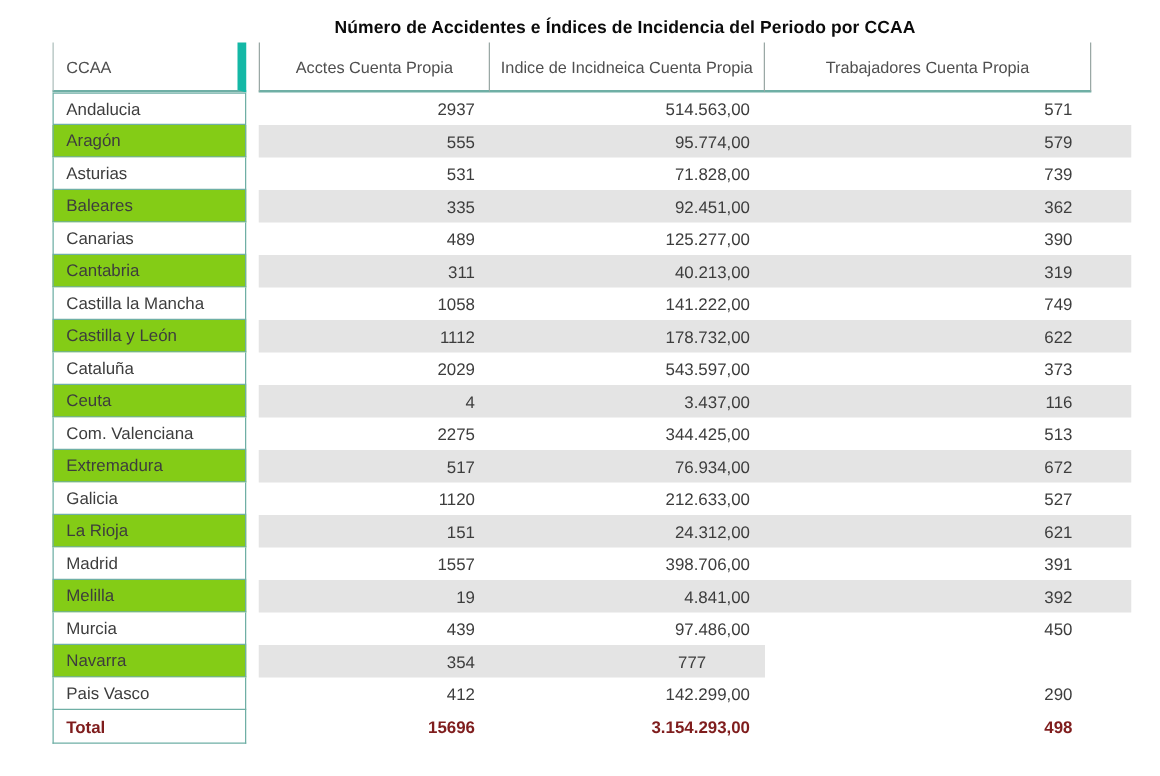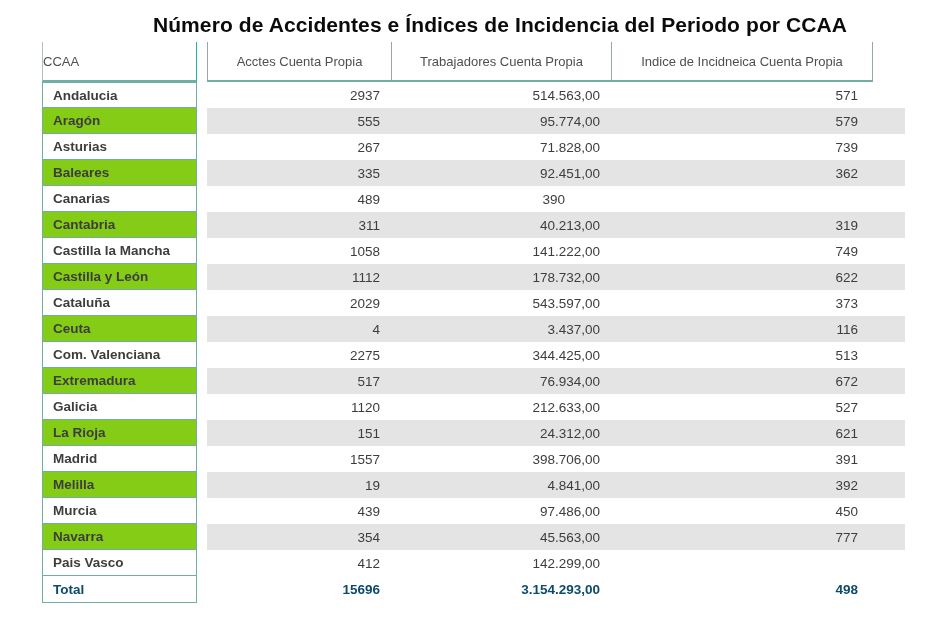--- a/index.html
+++ b/index.html
@@ -14,44 +14,44 @@
   body{
     width:928px;height:621px;background:#ffffff;
     font-family:"Liberation Sans","DejaVu Sans",sans-serif;
     overflow:hidden;
   }
   .page{position:relative;width:928px;height:621px;background:#ffffff;}
   .title{
     margin:13px 0 5px 0;
     padding-left:72px;
     text-align:center;
-    font-size:21px;
+    font-size:14px;
     font-weight:bold;
     color:#0b0b0b;
     letter-spacing:0.1px;
     white-space:nowrap;
   }
   .tablewrap{margin-left:42px;width:863px;}
 
   
   .header-row{
     display:grid;
     grid-template-columns:155px 10px 185px 220px 261px 32px;
     height:40px;
   }
   .hcell{
     font-size:13px;color:var(--hdr-txt);
     display:flex;align-items:center;justify-content:center;
     border-bottom:2px solid var(--teal);
     white-space:nowrap;
   }
   .ccaa-h{
-    justify-content:flex-start;
+    justify-content:flex-start;padding-left:10px;
     border-left:1px solid #aebfbc;
-    border-right:1px solid #14b8a6;
+    border-right:7px solid #14b8a6;
   }
   .h1{border-left:1px solid var(--hdr-line);border-right:1px solid var(--hdr-line);}
   .h2{border-right:1px solid var(--hdr-line);}
   .h3{border-right:1px solid var(--hdr-line);}
 
   
   .row{
     display:grid;
     grid-template-columns:155px 10px 185px 220px 293px;
     height:26px;
@@ -60,58 +60,57 @@
     font-size:13.5px;color:var(--txt);
     display:flex;align-items:center;
     white-space:nowrap;
   }
   .cell.ccaa{
     padding-left:10px;
     border-left:1px solid var(--teal);
     border-right:1px solid var(--teal);
     border-bottom:1px solid var(--teal);
     background:#ffffff;
-    font-weight:bold;
   }
   .body .row:first-child .cell.ccaa{border-top:1px solid var(--teal);}
   .cell.num{justify-content:flex-end;}
   .c1{padding-right:12px;text-align:center;}
   .c2{padding-right:12px;}
   .c3{padding-right:47px;}
   .cell.stripe{background:var(--stripe);}
   .cell.ccaa.stripe{background:#84cc16;}
 
   
   .total-row{
     display:grid;
     grid-template-columns:155px 10px 185px 220px 293px;
     height:27px;
   }
-  .total-row .cell{font-weight:bold;color:#0c4a6e;}
+  .total-row .cell{font-weight:bold;color:#7f1d1d;}
   .total-row .cell.ccaa{
     border:1px solid var(--teal);
     border-top:none;
     background:#ffffff;
   }
 </style>
 </head>
 <body>
 
 <div class="page">
 
   <div class="title">Número de Accidentes e Índices de Incidencia del Periodo por CCAA</div>
 
   <div class="tablewrap">
 
     <div class="header-row">
       <div class="hcell ccaa-h">CCAA</div>
       <div class="gap"></div>
       <div class="hcell h1">Acctes Cuenta Propia</div>
+      <div class="hcell h3">Indice de Incidneica Cuenta Propia</div>
       <div class="hcell h2">Trabajadores Cuenta Propia</div>
-      <div class="hcell h3">Indice de Incidneica Cuenta Propia</div>
       <div class="hspacer"></div>
     </div>
 
     <div class="body">
   <div class="row">
     <div class="cell ccaa">Andalucia</div>
     <div class="gap"></div>
     <div class="cell num c1">2937</div>
     <div class="cell num c2">514.563,00</div>
     <div class="cell num c3">571</div>
@@ -121,37 +120,38 @@
     <div class="cell ccaa stripe">Aragón</div>
     <div class="gap"></div>
     <div class="cell num c1 stripe">555</div>
     <div class="cell num c2 stripe">95.774,00</div>
     <div class="cell num c3 stripe">579</div>
   </div>
 
   <div class="row">
     <div class="cell ccaa">Asturias</div>
     <div class="gap"></div>
-    <div class="cell num c1">267</div>
+    <div class="cell num c1">531</div>
     <div class="cell num c2">71.828,00</div>
     <div class="cell num c3">739</div>
   </div>
 
   <div class="row">
     <div class="cell ccaa stripe">Baleares</div>
     <div class="gap"></div>
     <div class="cell num c1 stripe">335</div>
     <div class="cell num c2 stripe">92.451,00</div>
     <div class="cell num c3 stripe">362</div>
   </div>
 
   <div class="row">
     <div class="cell ccaa">Canarias</div>
     <div class="gap"></div>
     <div class="cell num c1">489</div>
+    <div class="cell num c2">125.277,00</div>
     <div class="cell num c3">390</div>
   </div>
 
   <div class="row">
     <div class="cell ccaa stripe">Cantabria</div>
     <div class="gap"></div>
     <div class="cell num c1 stripe">311</div>
     <div class="cell num c2 stripe">40.213,00</div>
     <div class="cell num c3 stripe">319</div>
   </div>
@@ -241,29 +241,29 @@
     <div class="gap"></div>
     <div class="cell num c1">439</div>
     <div class="cell num c2">97.486,00</div>
     <div class="cell num c3">450</div>
   </div>
 
   <div class="row">
     <div class="cell ccaa stripe">Navarra</div>
     <div class="gap"></div>
     <div class="cell num c1 stripe">354</div>
-    <div class="cell num c2 stripe">45.563,00</div>
     <div class="cell num c3 stripe">777</div>
   </div>
 
   <div class="row">
     <div class="cell ccaa">Pais Vasco</div>
     <div class="gap"></div>
     <div class="cell num c1">412</div>
     <div class="cell num c2">142.299,00</div>
+    <div class="cell num c3">290</div>
   </div>
 </div>
 
     <div class="total-row">
       <div class="cell ccaa">Total</div>
       <div class="gap"></div>
       <div class="cell num c1">15696</div>
       <div class="cell num c2">3.154.293,00</div>
       <div class="cell num c3">498</div>
     </div>

